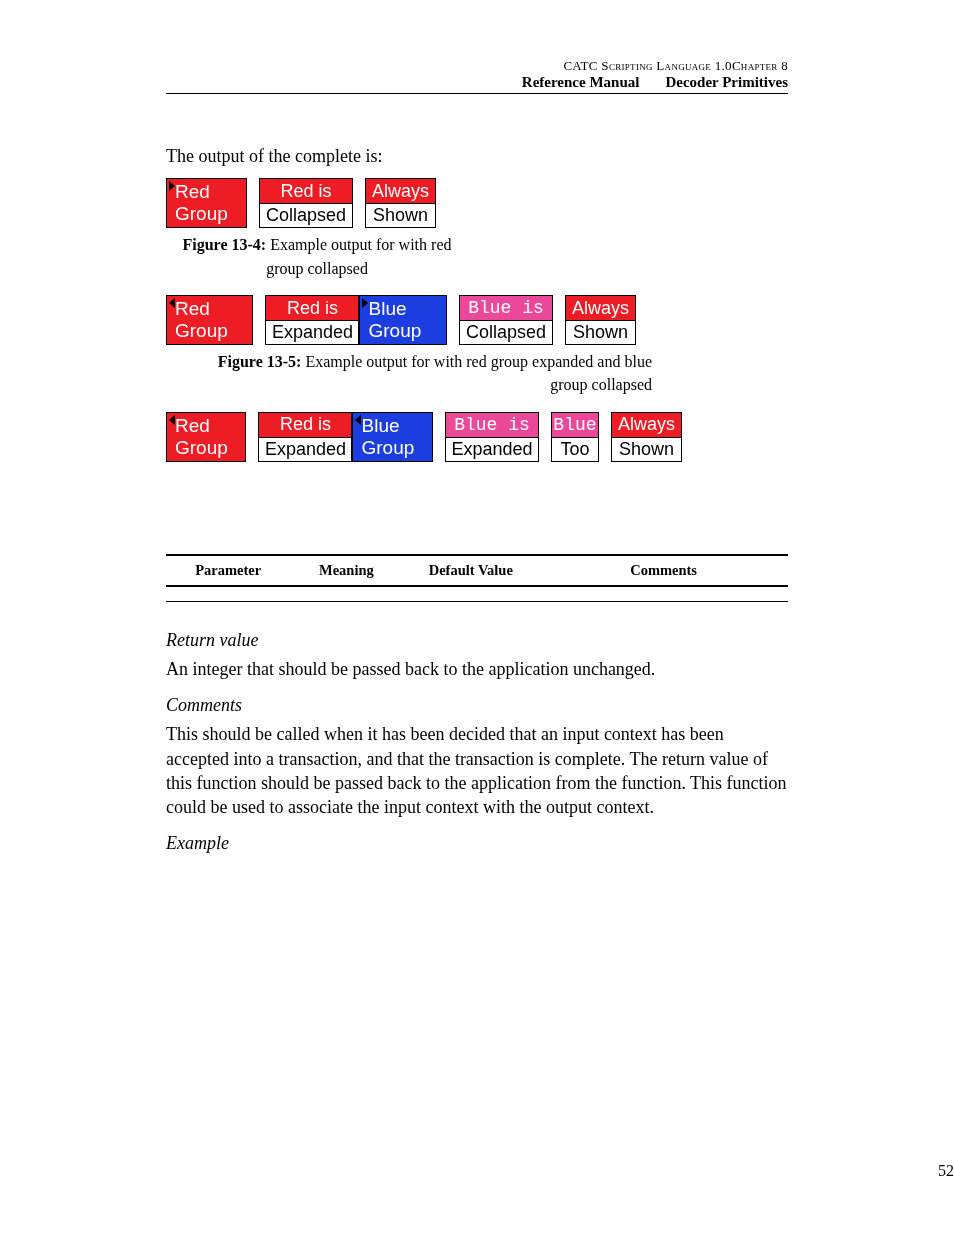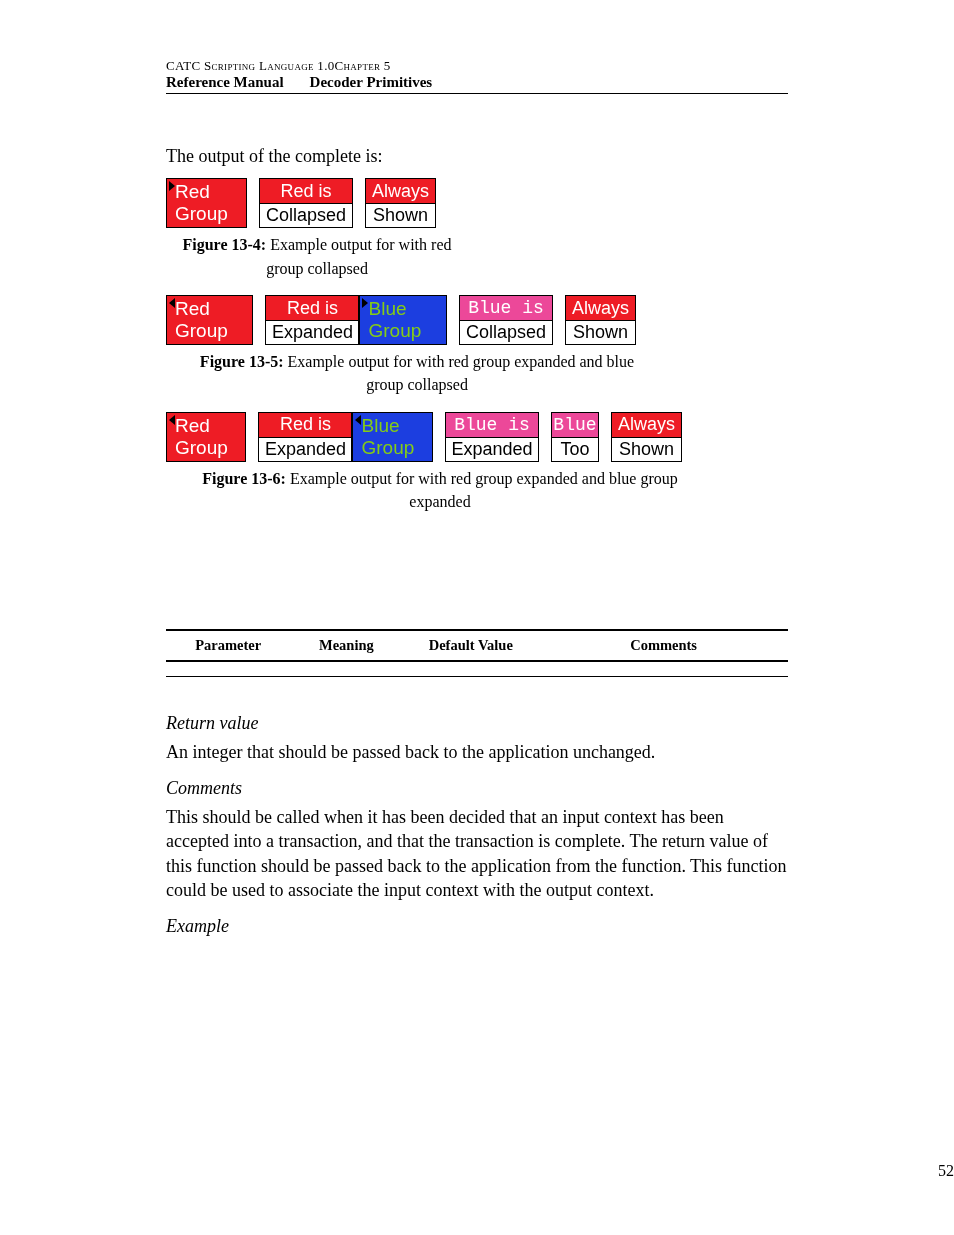--- a/index.html
+++ b/index.html
@@ -11,21 +11,21 @@
   }
   .page {
     width: 954px;
     height: 1235px;
     position: relative;
     box-sizing: border-box;
     padding: 58px 166px 0 166px;
   }
   .header-row {
     display: flex;
-    justify-content: flex-start;
+    justify-content: flex-end;
     font-size: 13px;
   }
   .header-row .left, .header-row .right { white-space: nowrap; }
   .smallcaps { font-variant: small-caps; letter-spacing: 0.3px; }
   .header-rule {
     border-top: 1.5px solid #000;
     margin-top: 2px;
   }
   .bold { font-weight: bold; }
   .content { margin-top: 50px; }
@@ -51,21 +51,21 @@
     border: 1px solid #000;
     display: flex;
     align-items: center;
     justify-content: center;
     font-family: Arial, Helvetica, sans-serif;
     font-size: 19px;
     padding: 8px 8px;
     box-sizing: border-box;
   }
   .group-red { background: #ee1c25; color: #fff; }
-  .group-blue { background: #1c3ee0; color: #84cc16; }
+  .group-blue { background: #1c3ee0; color: #ffffff; }
   
   .tri {
     position: absolute;
     top: 2px; left: 2px;
     width: 0; height: 0;
   }
   .tri-right {
     border-top: 5px solid transparent;
     border-bottom: 5px solid transparent;
     border-left: 6px solid #000;
@@ -98,21 +98,21 @@
   .cell.bottom { background: #fff; color:#000; }
   .caption {
     font-size: 16px;
     text-align: center;
     margin: 6px 0 16px 16px;
     line-height: 1.35;
   }
   .caption .lbl { font-weight: bold; }
   .caption .fn { font-family: "Courier New", monospace; font-size:15px;}
   
-  .tbl-wrap { margin-top: 116px; }
+  .tbl-wrap { margin-top: 92px; }
   .tbl-top-rule { border-top: 2px solid #000; }
   .tbl {
     width: 100%;
     border-collapse: collapse;
   }
   .tbl th {
     font-family: "Times New Roman", serif;
     font-weight: bold;
     font-size: 14.5px;
     padding: 6px 4px;
@@ -129,21 +129,21 @@
   }
 </style>
 </head>
 <body>
 
 <div class="page">
 
   <div>
     <div class="header-row">
       <span class="left smallcaps">CATC Scripting Language 1.0</span>
-      <span class="right smallcaps">Chapter 5</span>
+      <span class="right smallcaps">Chapter 8</span>
     </div>
     <div class="header-row bold" style="font-size:15px;gap:26px;">
       <span class="left">Reference Manual</span>
       <span class="right">Decoder Primitives</span>
     </div>
     <div class="header-rule"></div>
   </div>
 
   <div class="content">
     <p class="para">The output of the complete is:</p>
@@ -182,21 +182,21 @@
       </div>
       <div class="stack" style="width:94px;">
         <div class="cell blue-top">Blue is</div>
         <div class="cell bottom">Collapsed</div>
       </div>
       <div class="stack" style="width:72px;">
         <div class="cell red-top">Always</div>
         <div class="cell bottom">Shown</div>
       </div>
     </div>
-    <div class="caption" style="width:470px;">
+    <div class="caption" style="width:470px;text-align:right;">
       <span class="lbl">Figure 13-5:</span>
       <span>Example output for </span><span class="fn"></span><span> with red group expanded and blue group collapsed</span>
     </div>
 
     <div class="fig-row" style="width:516px;">
       <div class="group-label group-red" style="width:106px;">
         <span class="tri tri-left"></span>
         <span>Red Group</span>
       </div>
       <div class="stack" style="width:94px;">
@@ -212,44 +212,40 @@
         <div class="cell bottom">Expanded</div>
       </div>
       <div class="stack" style="width:48px;">
         <div class="cell blue-top">Blue</div>
         <div class="cell bottom">Too</div>
       </div>
       <div class="stack" style="width:72px;">
         <div class="cell red-top">Always</div>
         <div class="cell bottom">Shown</div>
       </div>
-    </div>
-    <div class="caption" style="width:516px;">
-      <span class="lbl">Figure 13-6:</span>
-      <span>Example output for </span><span class="fn"></span><span> with red group expanded and blue group expanded</span>
     </div>
 
     <div class="tbl-wrap">
       <div class="tbl-top-rule"></div>
       <table class="tbl">
         <tbody>
             <tr>
           <th style="width:20%;">Parameter</th>
           <th style="width:18%;">Meaning</th>
           <th style="width:22%;">Default Value</th>
           <th style="width:40%;">Comments</th>
         </tr>
       </tbody>
         </table>
       <div class="tbl-top-rule" style="border-top-width:1px;"></div>
       <div class="tbl-mid-rule"></div>
       <div class="tbl-bot-rule"></div>
     </div>
 
-    <div class="ital-head" style="margin-top:36px;">Return value</div>
+    <div class="ital-head" style="margin-top:28px;">Return value</div>
     <p class="para">An integer that should be passed back to the application unchanged.</p>
 
     <div class="ital-head">Comments</div>
     <p class="para">This should be called when it has been decided that an input context has been accepted into a transaction, and that the transaction is complete.  The return value of this function should be passed back to the application from the function.  This function could be used to associate the input context with the output context.</p>
 
     <div class="ital-head">Example</div>
   </div>
 
   <div class="page-num">52</div>
 </div>

